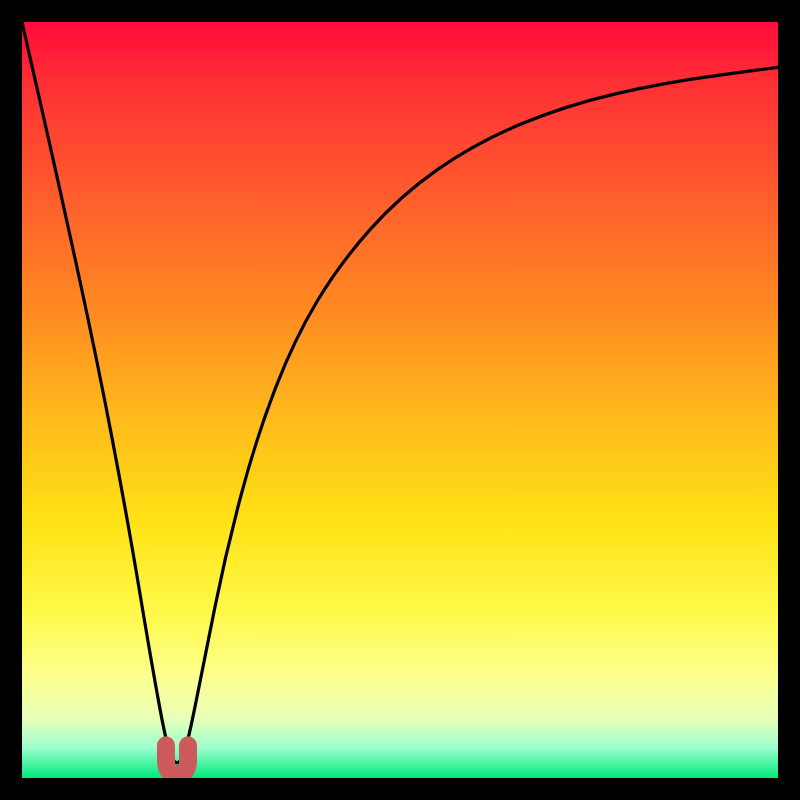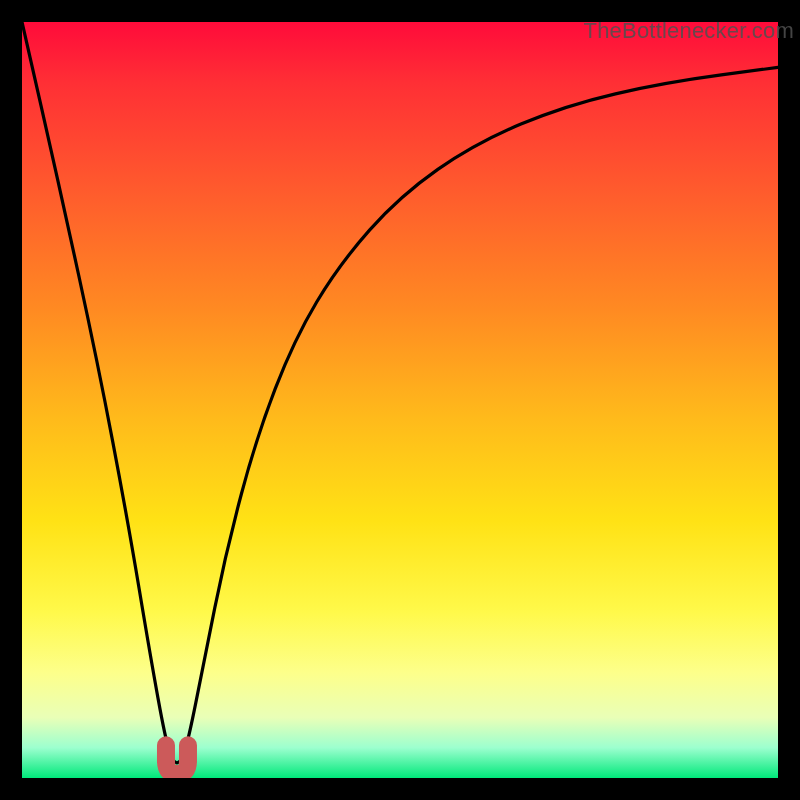--- a/index.html
+++ b/index.html
@@ -68,15 +68,14 @@
 
       <path fill="none" stroke-width="18" stroke-linecap="round" d="M 143.98,723.28
               L 143.98,738.88
               Q 143.98,751.88 154.98,751.88
               Q 165.98,751.88 165.98,738.88
               L 165.98,723.28" id="marker-path" stroke="#cc5a5a"></path>
     </svg>
 
   </div>
 
-  <div class="watermark">TheBottlenecker.com</div>
 
 </div>
 
 </body></html>

